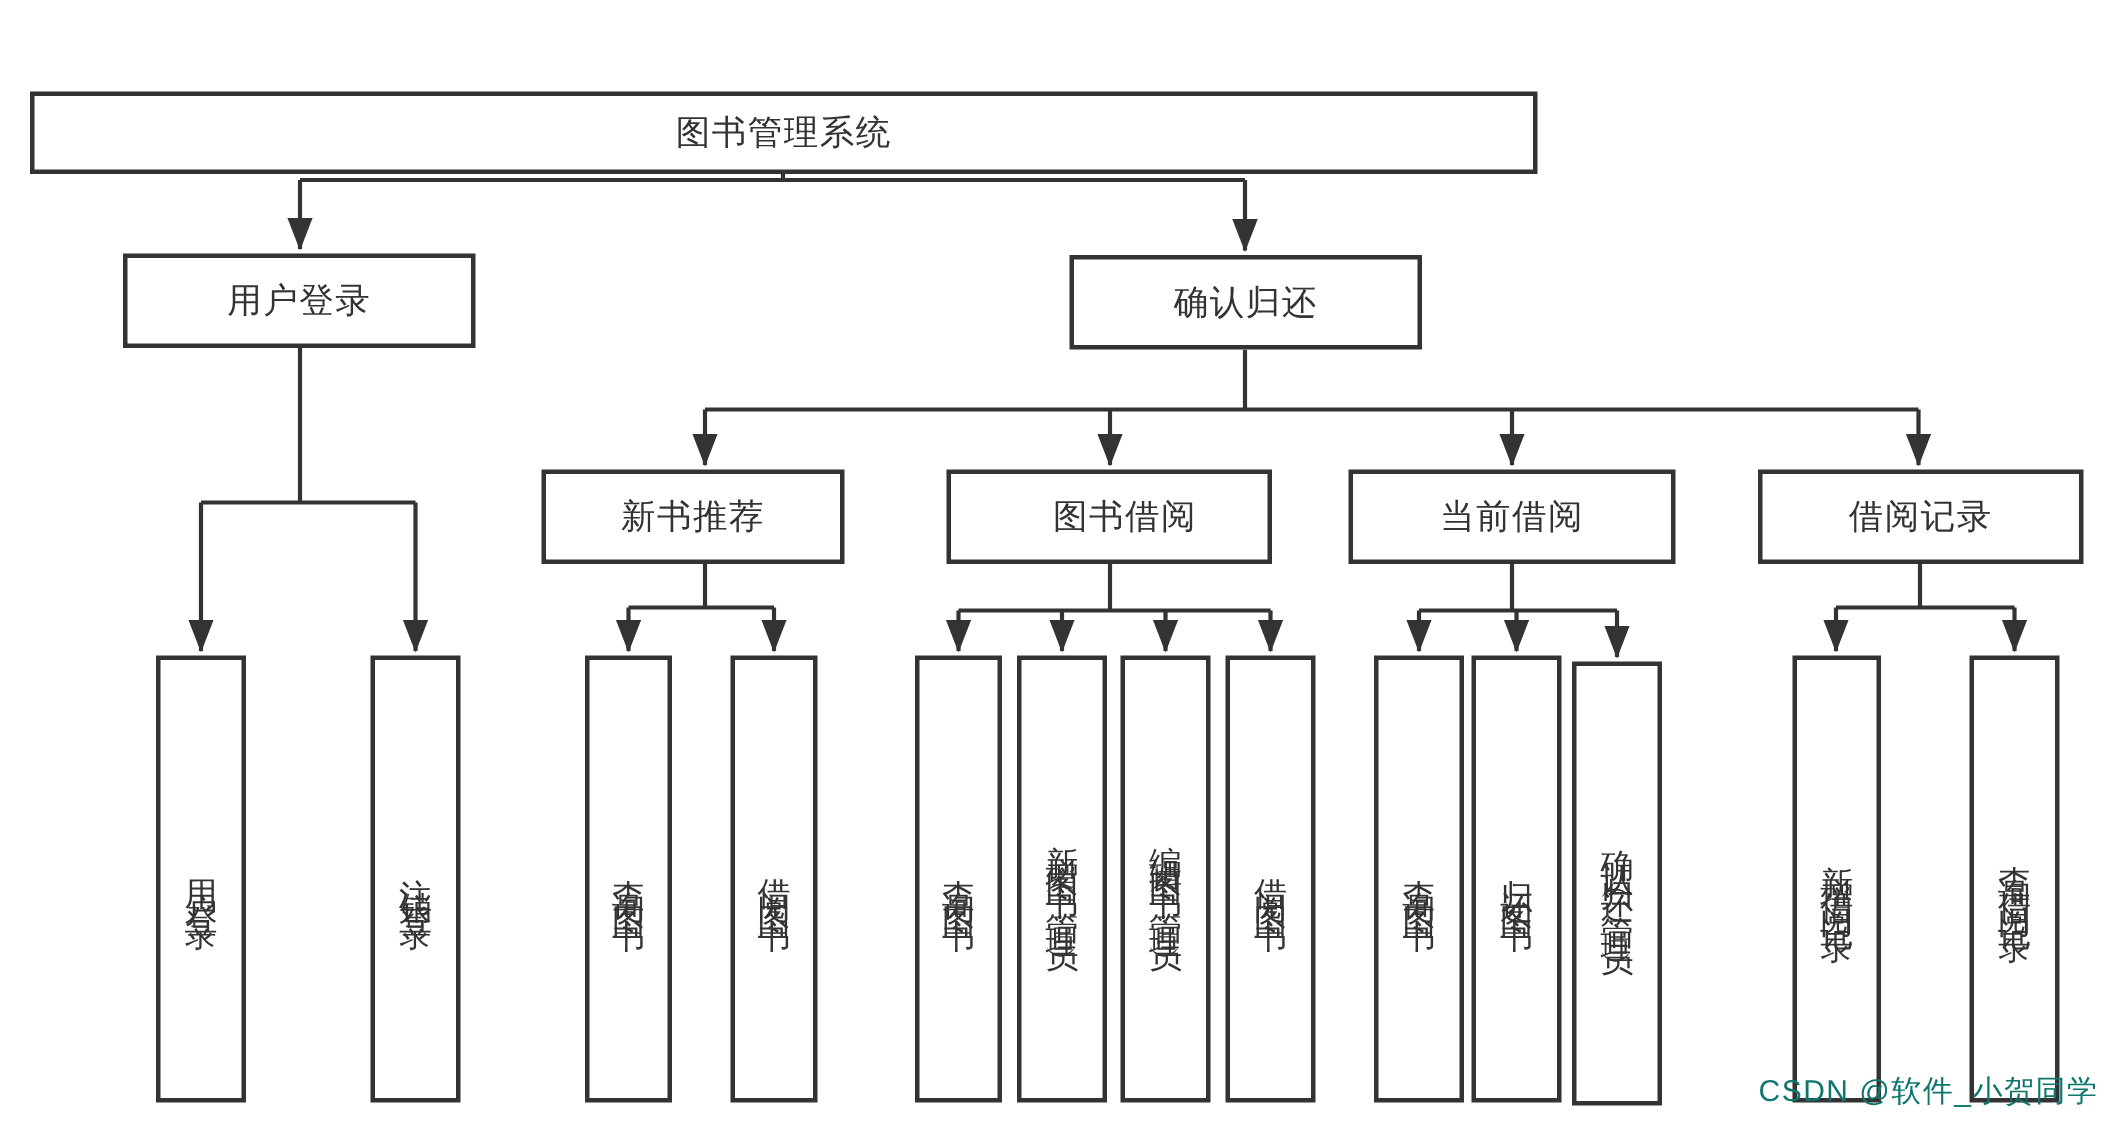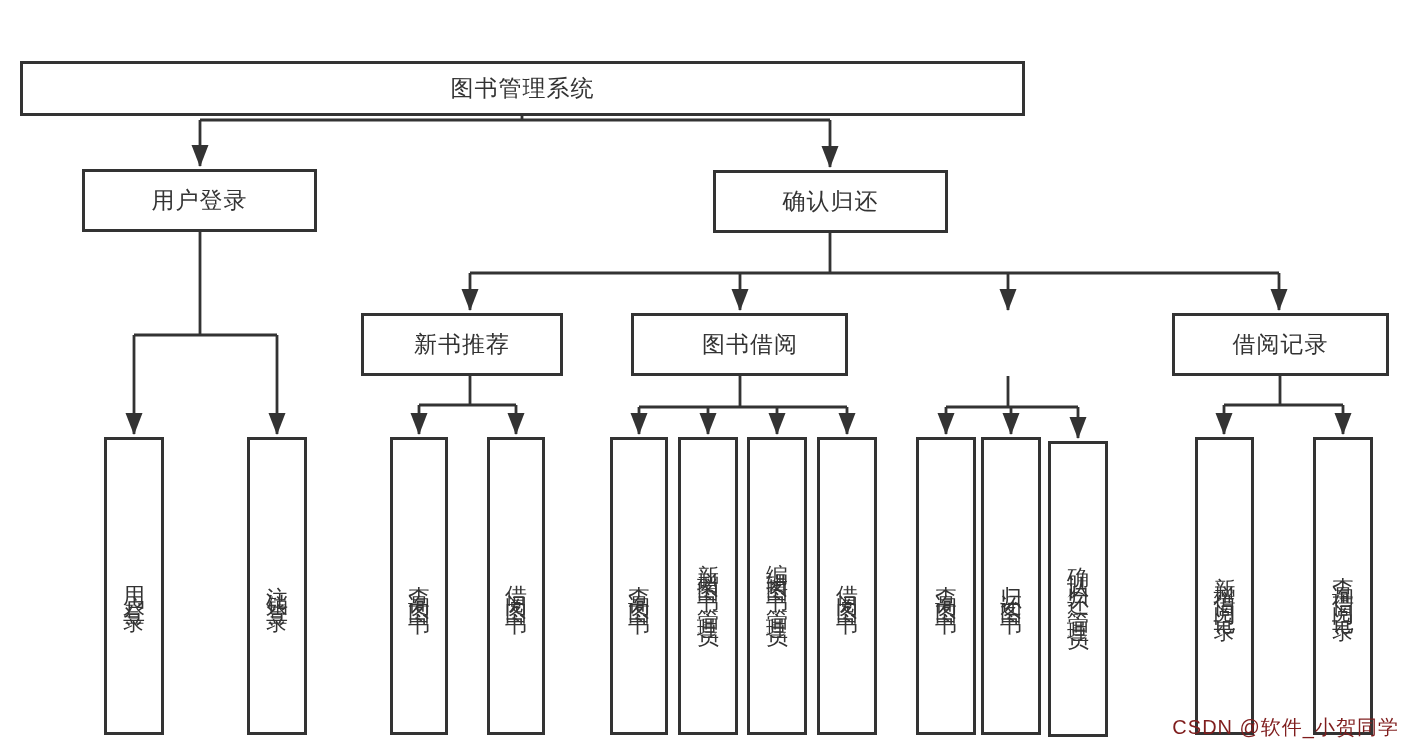--- a/index.html
+++ b/index.html
@@ -29,21 +29,21 @@
     font-size:22px;
     letter-spacing:9px;
     line-height:1;
     color:#333333;
   }
   .watermark{
     position:absolute;
     right:6px;
     bottom:6px;
     font-size:20px;
-    color:#7f1d1d;
+    color:#0f766e;
     letter-spacing:1px;
     pointer-events:none;
     white-space:nowrap;
   }
 </style>
 </head>
 <body>
 
 <div id="stage">
 
@@ -107,20 +107,23 @@
   <div class="node h-node" style="left:713px;top:170px;width:235px;height:63px;">
     <span>确认归还</span>
   </div>
 
   <div class="node h-node" style="left:361px;top:313px;width:202px;height:63px;">
     <span>新书推荐</span>
   </div>
   <div class="node h-node" style="left:631px;top:313px;width:217px;height:63px;padding-left:21px;">
     <span>图书借阅</span>
   </div>
+  <div class="node h-node" style="left:899px;top:313px;width:218px;height:63px;">
+    <span>当前借阅</span>
+  </div>
   <div class="node h-node" style="left:1172px;top:313px;width:217px;height:63px;">
     <span>借阅记录</span>
   </div>
 
   <div class="node v-node" style="left:104px;top:437px;width:60px;height:298px;">
     <span>用户登录</span>
   </div>
   <div class="node v-node" style="left:247px;top:437px;width:60px;height:298px;">
     <span>注销登录</span>
   </div>

